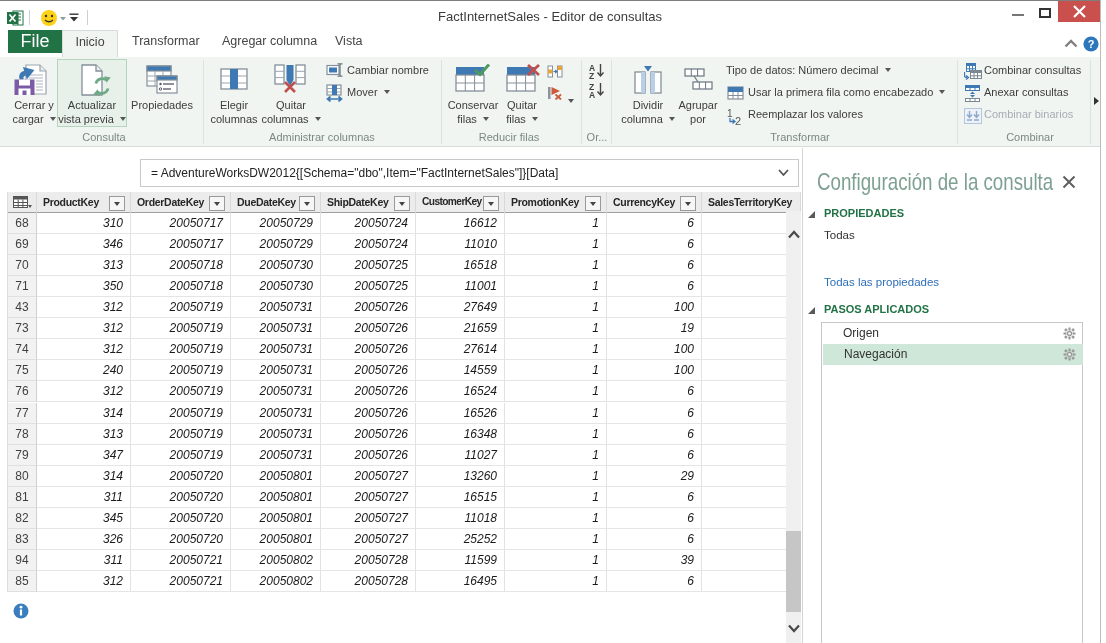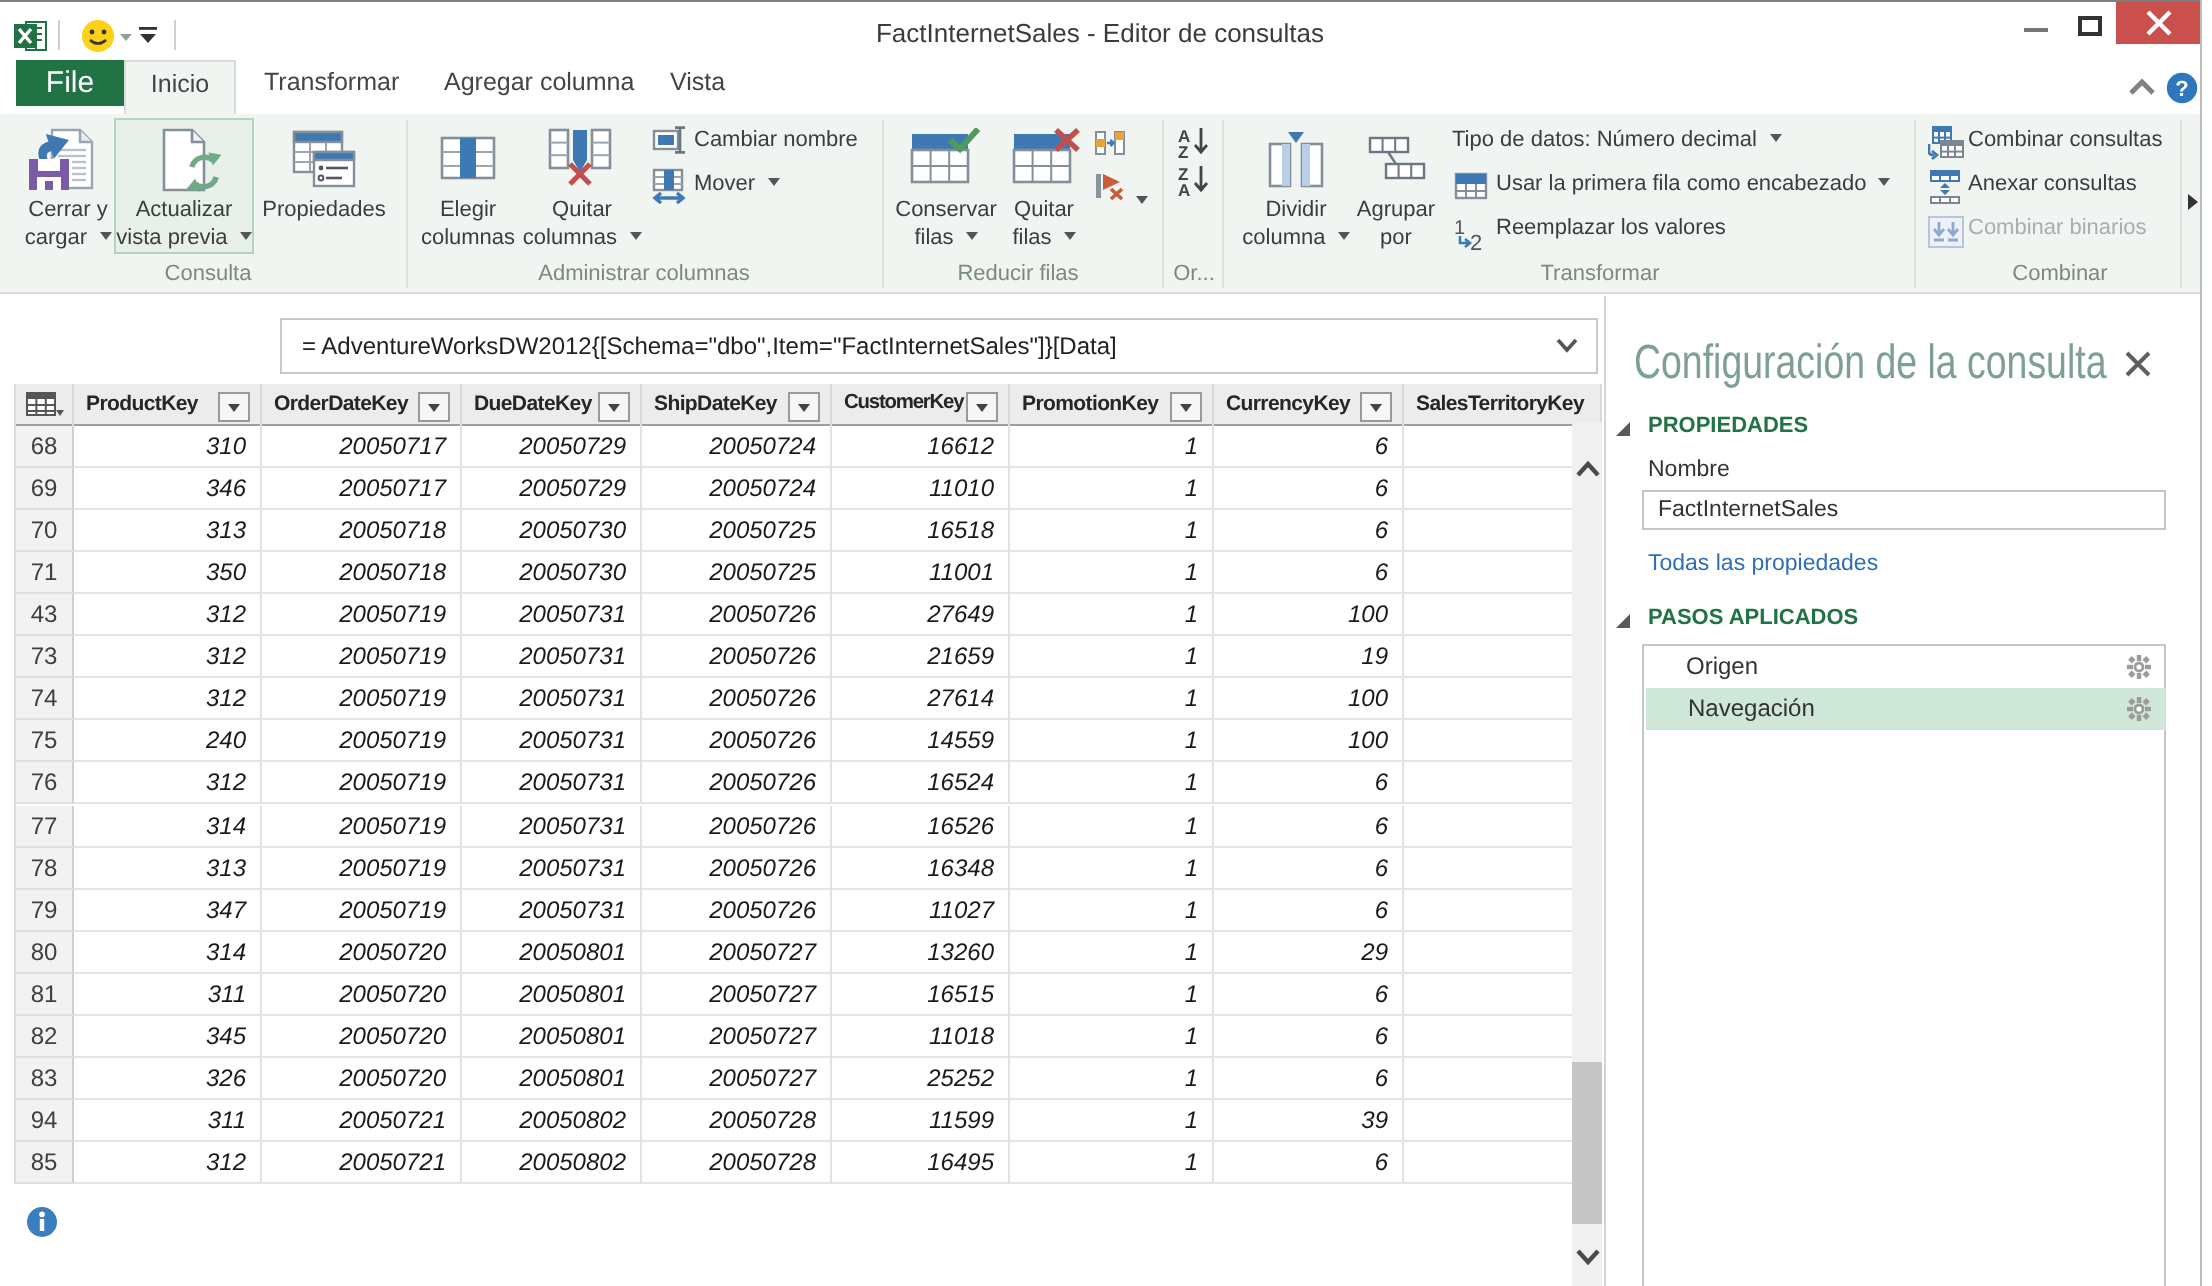--- a/index.html
+++ b/index.html
@@ -9,21 +9,21 @@
 
 #topborder { left:0; top:0; width:1101px; height:1px; background:#7e7e7e; }
 #rightborder { left:1100px; top:0; width:1px; height:643px; background:#bcbcbc; }
 
 #titlebar { left:0; top:1px; width:1100px; height:29px; background:#fff; }
 .tsep { top:9px; width:1px; height:15px; background:#cfcfcf; }
 #title { left:0; top:8px; width:1100px; text-align:center; font-size:13px; color:#3b3b3b; }
 #btn-close { left:1058px; top:0px; width:43px; height:21px; background:#c9504c; }
 
 #tabrow { left:0; top:30px; width:1100px; height:27px; background:#fff; }
-#filetab { left:8px; top:0px; width:54px; height:23px; background:#217346; color:#fff; font-size:15px; text-align:center; line-height:23px; }
+#filetab { left:8px; top:0px; width:54px; height:23px; background:#217346; color:#fff; font-size:18px; text-align:center; line-height:23px; }
 #iniciotab { left:62px; top:0px; width:56px; height:27px; background:#f1f5f2; border:1px solid #d8dcd8; border-bottom:none; color:#444; font-size:12.5px; text-align:center; line-height:22px; }
 .tab { top:0; height:23px; color:#444; font-size:12.5px; line-height:23px; }
 
 #ribbon { left:0; top:57px; width:1100px; height:90px; background:#f1f5f2; border-bottom:1px solid #d8dcd8; }
 .gsep { top:3px; width:1px; height:84px; background:#dde2de; }
 .glabel { top:74px; font-size:11px; color:#7a8a80; text-align:center; }
 .bigtxt { font-size:11px; color:#3c3c3c; text-align:center; line-height:13.5px; }
 .smalltxt { font-size:11px; color:#3c3c3c; white-space:nowrap; }
 .dn { display:inline-block; width:0; height:0; border-left:3px solid transparent; border-right:3px solid transparent; border-top:4px solid #555; vertical-align:middle; margin-left:3px; position:relative; top:-1px;}
 
@@ -579,22 +579,21 @@
     </svg>
   </div>
   <div id="divider" class="abs"></div>
   <div id="panel" class="abs">
     <div id="ptitle" class="abs">Configuración de la consulta</div>
     <svg class="abs" style="left:259px;top:27px" width="14" height="14" viewBox="0 0 14 14">
         <path d="M 1.5 1.5 L 12.5 12.5 M 12.5 1.5 L 1.5 12.5" stroke="#5f5f5f" stroke-width="2"></path>
       </svg>
     <div class="tri abs" style="left:5px;top:63px"></div>
     <div class="shead abs" style="left:21px;top:59px">PROPIEDADES</div>
-    <div class="abs" style="left:21px;top:81px;font-size:11.5px;color:#333">Nombre</div>
-    <div id="nombrebox" class="abs">FactInternetSales</div>
+    <div class="abs" style="left:21px;top:81px;font-size:11.5px;color:#333">Todas</div>
     <div class="abs" style="left:21px;top:128px;font-size:11.5px;color:#2e6fb7">Todas las propiedades</div>
     <div class="tri abs" style="left:5px;top:159px"></div>
     <div class="shead abs" style="left:21px;top:155px">PASOS APLICADOS</div>
     <div id="stepbox" class="abs">
       <div class="steprow abs" style="top:21px;background:#cfe7d8"><span style="padding-left:21px">Navegación</span>
         <svg class="abs" style="left:240px;top:4px" width="13" height="13" viewBox="0 0 13 13">
             <g fill="#9b9b9b">
               <circle cx="6.5" cy="6.5" r="2.7"></circle>
               <rect x="5.4" y="0.5" width="2.2" height="3"></rect>
               <rect x="5.4" y="9.5" width="2.2" height="3"></rect>

